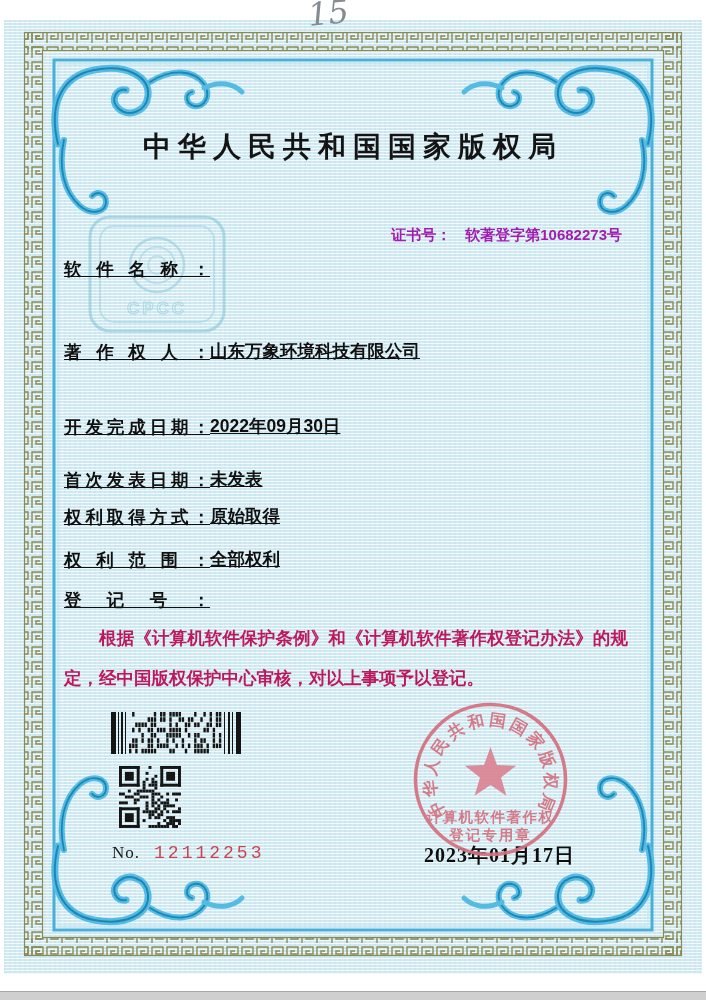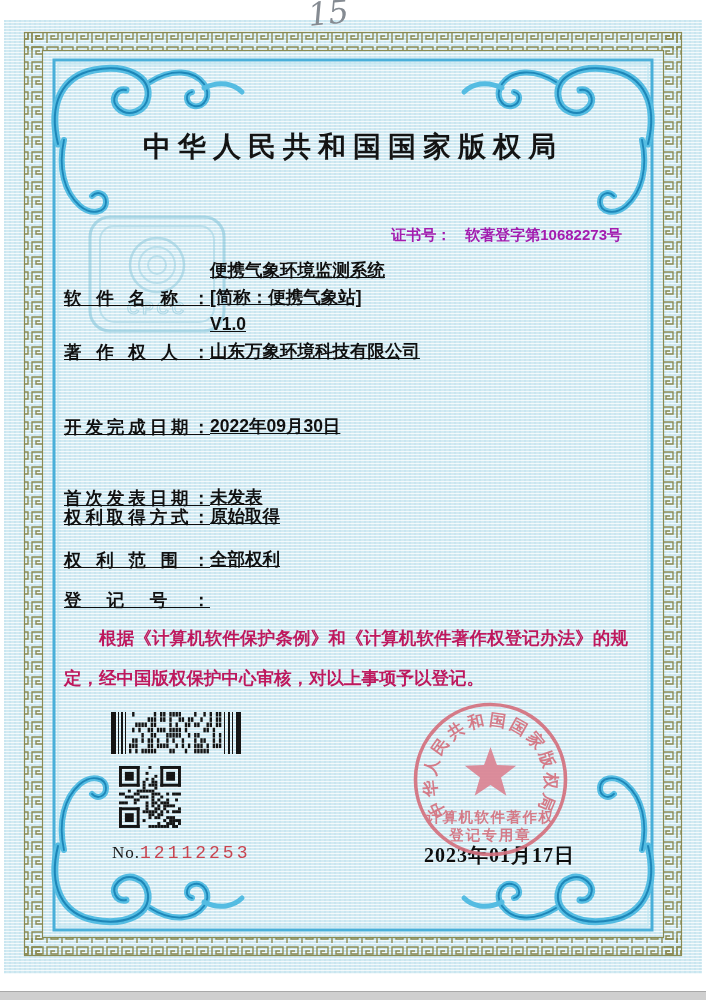--- a/index.html
+++ b/index.html
@@ -23,21 +23,21 @@
   .fields{position:absolute;left:64px;top:0;width:580px;color:#101010;}
   .frow{position:absolute;display:flex;align-items:center;text-decoration:underline;}
   .flabel{width:146px;flex:0 0 146px;font-weight:700;font-size:17.5px;text-align:justify;text-align-last:justify;}
   .fval{font-weight:700;font-size:17.5px;line-height:27px;white-space:pre;}
   .statement{position:absolute;left:64px;top:618px;width:564px;font-size:17.5px;font-weight:600;
     line-height:40px;text-indent:2em;text-align:justify;color:#be185d;}
   .barcode{position:absolute;left:111px;top:712px;width:130px;height:42px;}
   .qrcode{position:absolute;left:119px;top:766px;width:62px;height:62px;}
   .noline{position:absolute;left:112px;top:843px;font-size:17px;color:#1a1a1a;}
   .noline .no-lbl{font-family:"Liberation Serif",serif;letter-spacing:1px;}
-  .noline .no-val{font-family:"Liberation Mono",monospace;color:#c84550;font-size:18px;letter-spacing:3px;margin-left:0;}
+  .noline .no-val{font-family:"Liberation Mono",monospace;color:#c84550;font-size:18px;letter-spacing:3px;margin-left:14px;}
   .issue-date{position:absolute;left:424px;top:842px;font-family:"Liberation Serif",serif;
     font-weight:700;font-size:20px;color:#0d0d0d;letter-spacing:1px;}
   .seal-svg{left:409px;top:698px;opacity:.92;}
   .wm-svg{left:86px;top:213px;opacity:.55;}
 </style>
 </head>
 <body>
 
 <div class="page">
 
@@ -91,31 +91,30 @@
   <div class="handwriting">15</div>
 
   <div class="authority">中华人民共和国国家版权局</div>
   <div class="certno">
     <span class="lbl">证书号：</span><span>软著登字第10682273号</span>
   </div>
 
   <div class="fields">
     <div class="frow" style="top:257px">
       <span class="flabel">软件名称：</span>
-      <span class="fval"><span style="display:block">便携气象环境监测系统</span><span style="display:block">[简称：便携气象站]</span><span style="display:block">V1.0</span></span>
     </div>
     <div class="frow" style="top:338px">
       <span class="flabel">著作权人：</span>
       <span class="fval">山东万象环境科技有限公司</span>
     </div>
     <div class="frow" style="top:413px">
       <span class="flabel">开发完成日期：</span>
       <span class="fval">2022年09月30日</span>
     </div>
-    <div class="frow" style="top:484px">
+    <div class="frow" style="top:466px">
       <span class="flabel">首次发表日期：</span>
       <span class="fval">未发表</span>
     </div>
     <div class="frow" style="top:503px">
       <span class="flabel">权利取得方式：</span>
       <span class="fval">原始取得</span>
     </div>
     <div class="frow" style="top:546px">
       <span class="flabel">权利范围：</span>
       <span class="fval">全部权利</span>

